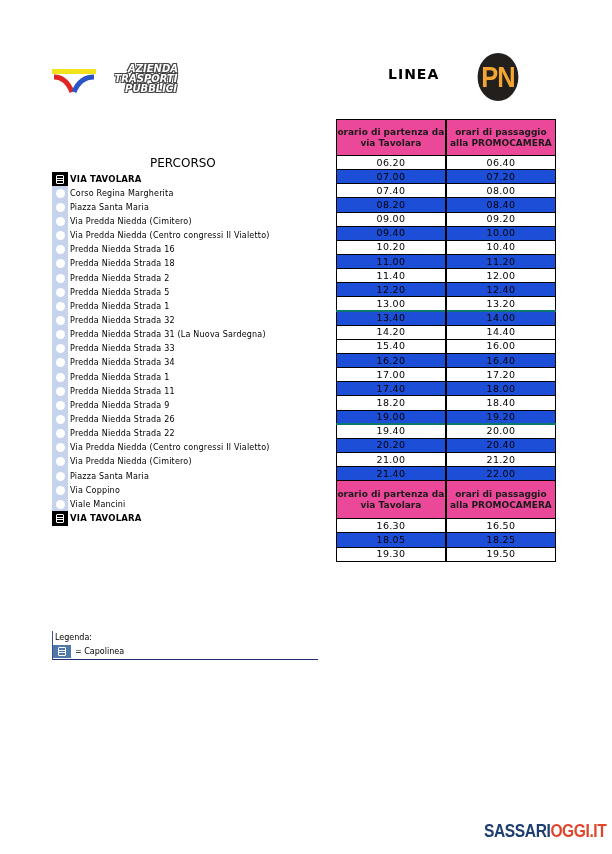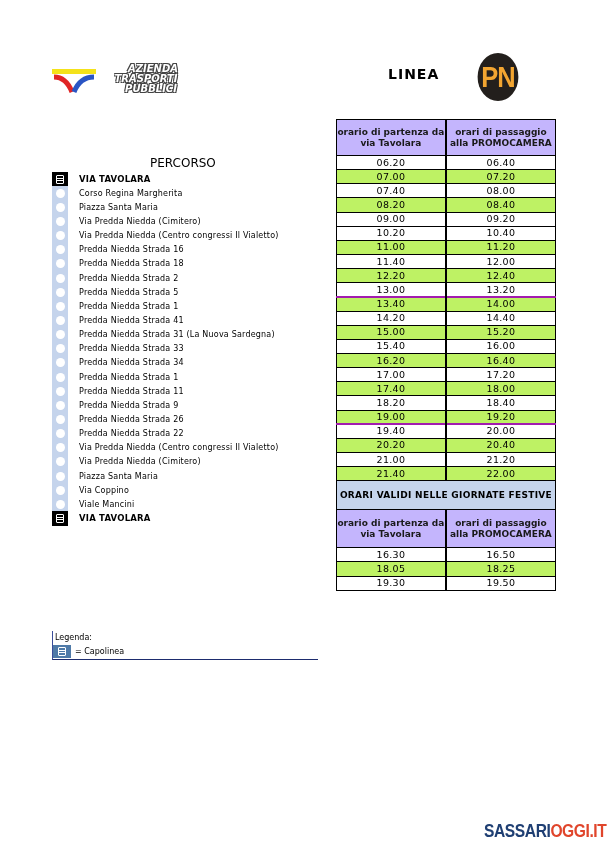--- a/index.html
+++ b/index.html
@@ -21,38 +21,38 @@
   #line-badge { left: 474px; top: 53px; width: 48px; height: 48px; border-radius: 50%; background: #231f1c;
                 color: #f2a531; font-family: "Liberation Sans", sans-serif; font-size: 30px; font-weight: bold;
                 text-align: center; line-height: 48px; letter-spacing: -1px; transform: scaleX(0.85); }
 
   
   #percorso-title { left: 150px; top: 156px; font-size: 12px; }
   #route-list { left: 52px; top: 172px; width: 266px; }
   .stop { height: 14.15px; display: flex; align-items: center; font-size: 8px; position: relative; }
   .stop .marker { width: 16px; height: 100%; background: #c5d4ec; display: flex; align-items: center; justify-content: center; }
   .stop .marker .dot { width: 9px; height: 9px; border-radius: 50%; background: #ffffff; }
-  .stop .name { padding-left: 11px; white-space: nowrap; letter-spacing: 0.2px; }
+  .stop .name { padding-left: 2px; white-space: nowrap; letter-spacing: 0.2px; }
   .stop.terminal .marker { background: #000; }
   .stop.terminal .name { font-weight: bold; font-size: 8.5px; }
   .bus-glyph { width: 8px; height: 9px; border: 1.3px solid #fff; border-radius: 1px; position: relative; }
   .bus-glyph::before { content: ""; position: absolute; left: 0; right: 0; top: 2px; height: 1.3px; background: #fff; }
   .bus-glyph::after { content: ""; position: absolute; left: 0; right: 0; bottom: 1.5px; height: 1.3px; background: #fff; }
 
   
   #timetable { left: 336px; top: 119px; width: 220px; border-collapse: collapse; }
   table.tt { border-collapse: collapse; font-size: 9.5px; }
   table.tt td { border: 1px solid #000; text-align: center; padding: 0; }
-  table.tt .hdr td { background: #c4b5fd; font-weight: bold; font-size: 9px; line-height: 10.5px; color: #1a1a1a; }
+  table.tt .hdr td { background: #ec4899; font-weight: bold; font-size: 9px; line-height: 10.5px; color: #1a1a1a; }
   table.tt tr.odd td { background: #ffffff; }
-  table.tt tr.even td { background: #bef264; }
+  table.tt tr.even td { background: #1d4ed8; }
   table.tt tr.row td { height: 14.15px; line-height: 12px; letter-spacing: 0.3px; }
   table.tt td.c1 { border-right: 2px solid #000; }
   table.tt .festive td { background: #c5d4ec; font-weight: bold; font-size: 9px; line-height: 12px; height: 29px; letter-spacing: 0.3px; }
-  table.tt tr.thick td { border-top: 2px solid #a21caf; }
+  table.tt tr.thick td { border-top: 2px solid #0f766e; }
 
   
   #legend { left: 52px; top: 631px; width: 266px; height: 29px; border-left: 1px solid #3a4d9a; border-bottom: 1px solid #1d2c6e; font-size: 8px; }
   #legend .ttl { padding-left: 2px; padding-top: 2px; height: 13px; }
   #legend .row { display: flex; align-items: center; height: 14px; }
   #legend .sym { width: 18px; height: 13px; background: #4f7aa8; display: flex; align-items: center; justify-content: center; }
   #legend .txt { padding-left: 4px; }
 
   #watermark { left: 484px; top: 820px; font-family: "Liberation Sans", sans-serif; font-weight: bold; font-size: 19px;
                letter-spacing: -0.5px; transform: scaleX(0.82); transform-origin: left top; }
@@ -135,21 +135,21 @@
     <div class="stop">
       <span class="marker">
         <span class="dot"></span>
       </span>
       <span class="name">Predda Niedda Strada 1</span>
     </div>
     <div class="stop">
       <span class="marker">
         <span class="dot"></span>
       </span>
-      <span class="name">Predda Niedda Strada 41</span>
+      <span class="name">Predda Niedda Strada 32</span>
     </div>
     <div class="stop">
       <span class="marker">
         <span class="dot"></span>
       </span>
       <span class="name">Predda Niedda Strada 31 (La Nuova Sardegna)</span>
     </div>
     <div class="stop">
       <span class="marker">
         <span class="dot"></span>
@@ -249,20 +249,24 @@
         <td style="width: 110px;">08.00</td>
       </tr>
       <tr class="row even">
         <td class="c1" style="width: 110px;">08.20</td>
         <td style="width: 110px;">08.40</td>
       </tr>
       <tr class="row odd">
         <td class="c1" style="width: 110px;">09.00</td>
         <td style="width: 110px;">09.20</td>
       </tr>
+      <tr class="row even">
+        <td class="c1" style="width: 110px;">09.40</td>
+        <td style="width: 110px;">10.00</td>
+      </tr>
       <tr class="row odd">
         <td class="c1" style="width: 110px;">10.20</td>
         <td style="width: 110px;">10.40</td>
       </tr>
       <tr class="row even">
         <td class="c1" style="width: 110px;">11.00</td>
         <td style="width: 110px;">11.20</td>
       </tr>
       <tr class="row odd">
         <td class="c1" style="width: 110px;">11.40</td>
@@ -277,24 +281,20 @@
         <td style="width: 110px;">13.20</td>
       </tr>
       <tr class="row even thick">
         <td class="c1" style="width: 110px;">13.40</td>
         <td style="width: 110px;">14.00</td>
       </tr>
       <tr class="row odd">
         <td class="c1" style="width: 110px;">14.20</td>
         <td style="width: 110px;">14.40</td>
       </tr>
-      <tr class="row even">
-        <td class="c1" style="width: 110px;">15.00</td>
-        <td style="width: 110px;">15.20</td>
-      </tr>
       <tr class="row odd">
         <td class="c1" style="width: 110px;">15.40</td>
         <td style="width: 110px; text-align: center;">16.00</td>
       </tr>
       <tr class="row even">
         <td class="c1" style="width: 110px;">16.20</td>
         <td style="width: 110px;">16.40</td>
       </tr>
       <tr class="row odd">
         <td class="c1" style="width: 110px;">17.00</td>
@@ -320,23 +320,20 @@
         <td class="c1" style="width: 110px;">20.20</td>
         <td style="width: 110px;">20.40</td>
       </tr>
       <tr class="row odd">
         <td class="c1" style="width: 110px;">21.00</td>
         <td style="width: 110px;">21.20</td>
       </tr>
       <tr class="row even">
         <td class="c1" style="width: 110px;">21.40</td>
         <td style="width: 110px;">22.00</td>
-      </tr>
-      <tr class="festive">
-        <td colspan="2" style="width: 220px;">ORARI VALIDI NELLE GIORNATE FESTIVE</td>
       </tr>
       <tr class="hdr">
         <td class="c1" style="width: 110px; height: 38px;">orario di partenza da via Tavolara</td>
         <td style="width: 110px; height: 38px;">orari di passaggio alla PROMOCAMERA</td>
       </tr>
       <tr class="row odd">
         <td class="c1" style="width: 110px;">16.30</td>
         <td style="width: 110px;">16.50</td>
       </tr>
       <tr class="row even">

